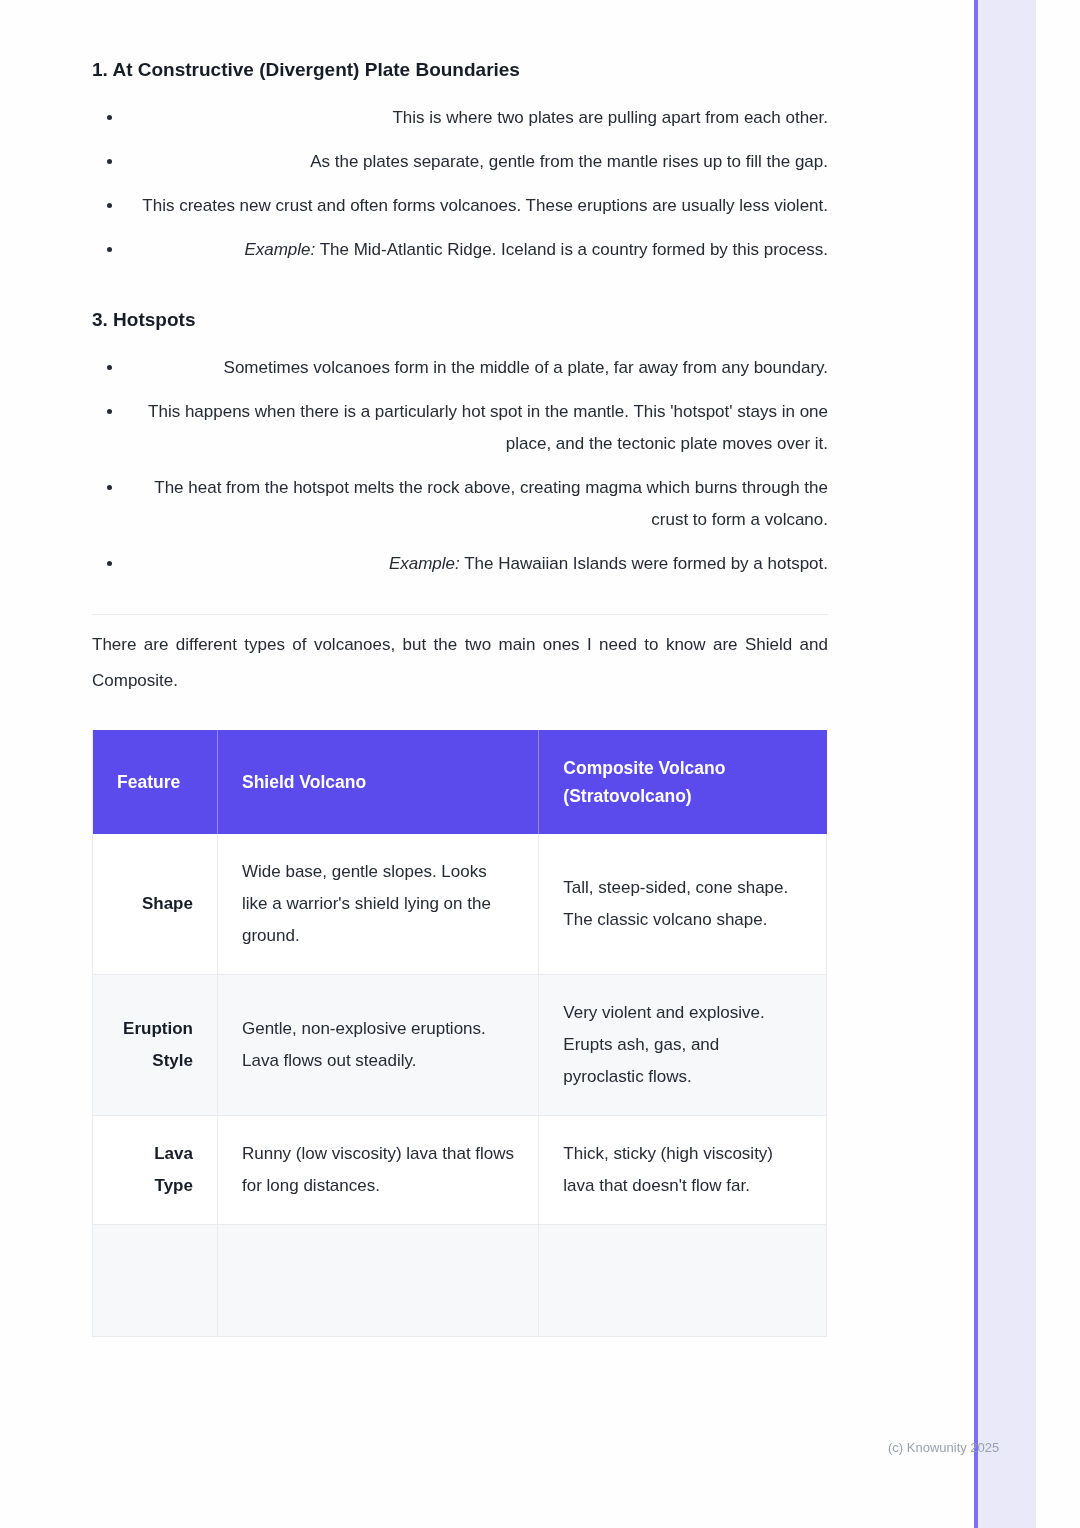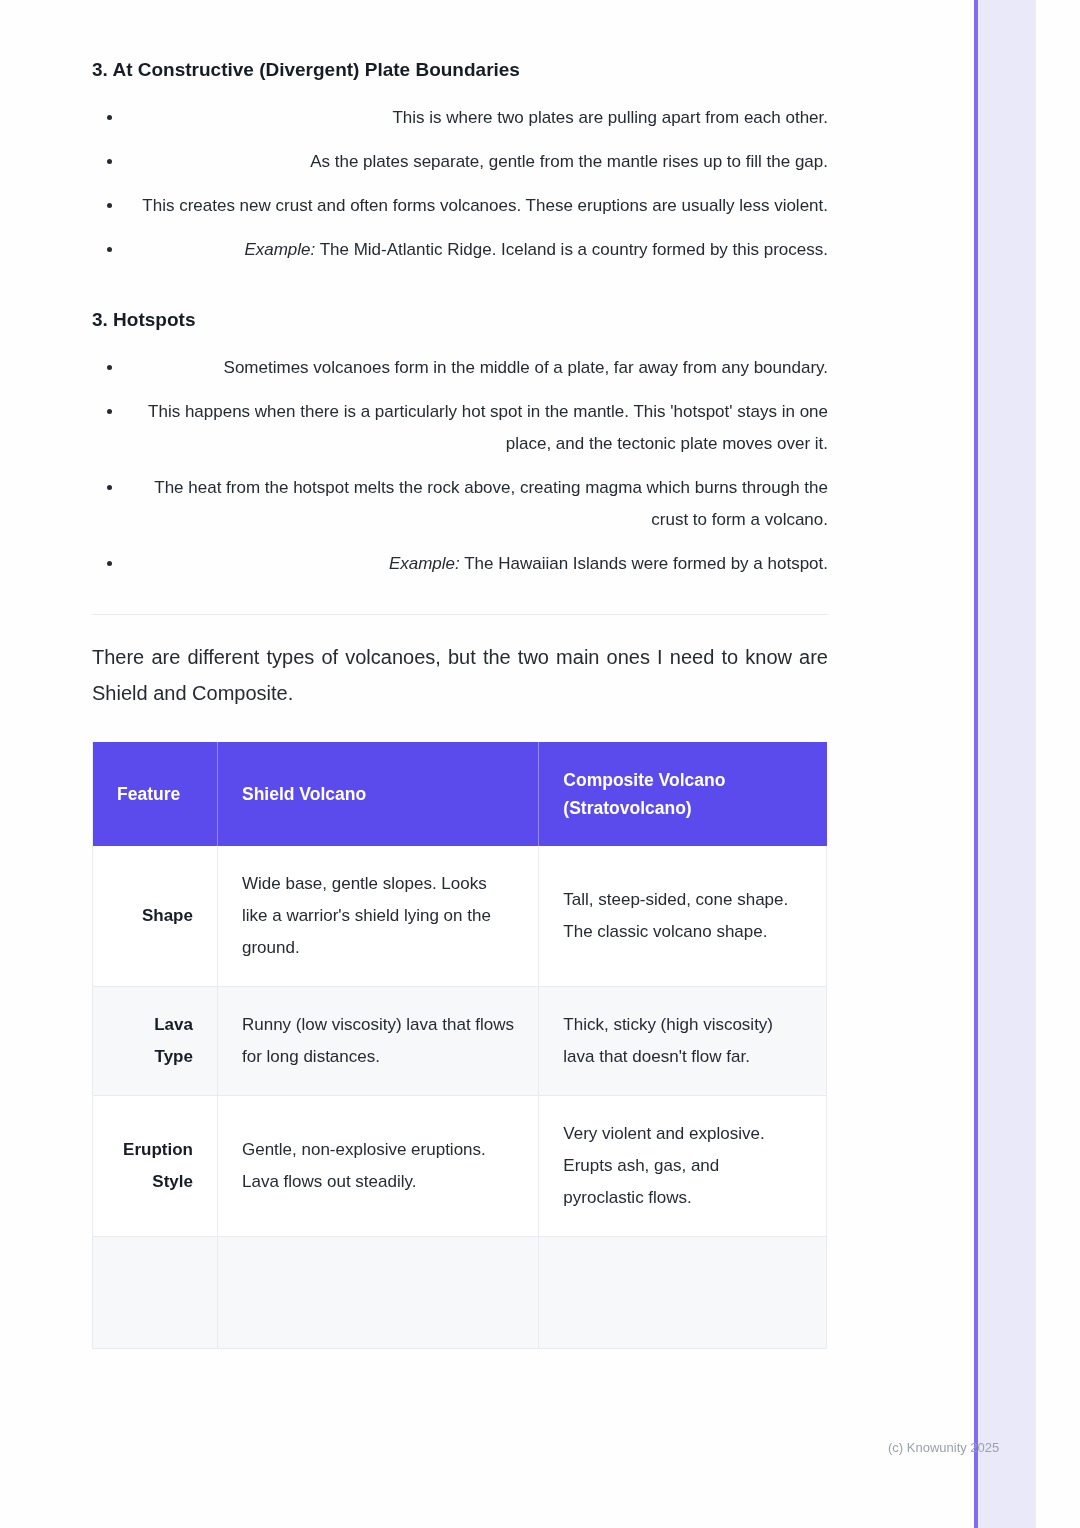--- a/index.html
+++ b/index.html
@@ -45,22 +45,22 @@
     margin: 34px 0 0 0;
   }
   h2.main-heading {
     margin-top: 36px;
     font-size: 28px;
     line-height: 36px;
     font-weight: 700;
     color: var(--accent-heading, #6a64f1);
   }
   p.intro {
-    margin-top: 24px;
-    font-size: 20px;
+    margin-top: 12px;
+    font-size: 17px;
     line-height: 36px;
     text-align: justify;
   }
   table.compare {
     margin-top: 30px;
     width: 735px;
     border-collapse: separate;
     border-spacing: 0;
     border-left: 1px solid var(--border, #e9ebef);
     border-top: 1px solid transparent;
@@ -116,21 +116,21 @@
     white-space: nowrap;
   }
 </style>
 </head>
 <body>
 
 <div class="page">
 
   <div class="content">
 
-    <h3 class="section-heading">3. At Constructive (Divergent) Plate Boundaries</h3>
+    <h3 class="section-heading">1. At Constructive (Divergent) Plate Boundaries</h3>
 
     <ul class="bullets">
       <li><span class="example-label"></span><span>This is where two plates are pulling apart from each other.</span></li>
       <li><span class="example-label"></span><span>As the plates separate, gentle from the mantle rises up to fill the gap.</span></li>
       <li><span class="example-label"></span><span>This creates new crust and often forms volcanoes. These eruptions are usually less violent.</span></li>
       <li><span class="example-label">Example:</span><span> The Mid-Atlantic Ridge. Iceland is a country formed by this process.</span></li>
     </ul>
 
     <h3 class="section-heading second">3. Hotspots</h3>
 
@@ -159,28 +159,28 @@
           <th>Composite Volcano (Stratovolcano)</th>
         </tr>
       </thead>
       <tbody>
         <tr>
           <td class="feature-cell">Shape</td>
           <td>Wide base, gentle slopes. Looks like a warrior's shield lying on the ground.</td>
           <td>Tall, steep-sided, cone shape. The classic volcano shape.</td>
         </tr>
         <tr>
+          <td class="feature-cell">Eruption Style</td>
+          <td>Gentle, non-explosive eruptions. Lava flows out steadily.</td>
+          <td>Very violent and explosive. Erupts ash, gas, and pyroclastic flows.</td>
+        </tr>
+        <tr>
           <td class="feature-cell">Lava Type</td>
           <td>Runny (low viscosity) lava that flows for long distances.</td>
           <td>Thick, sticky (high viscosity) lava that doesn't flow far.</td>
-        </tr>
-        <tr>
-          <td class="feature-cell">Eruption Style</td>
-          <td>Gentle, non-explosive eruptions. Lava flows out steadily.</td>
-          <td>Very violent and explosive. Erupts ash, gas, and pyroclastic flows.</td>
         </tr>
         <tr class="partial">
           <td class="feature-cell"></td>
           <td></td>
           <td></td>
         </tr>
       </tbody>
     </table>
 
   </div>

